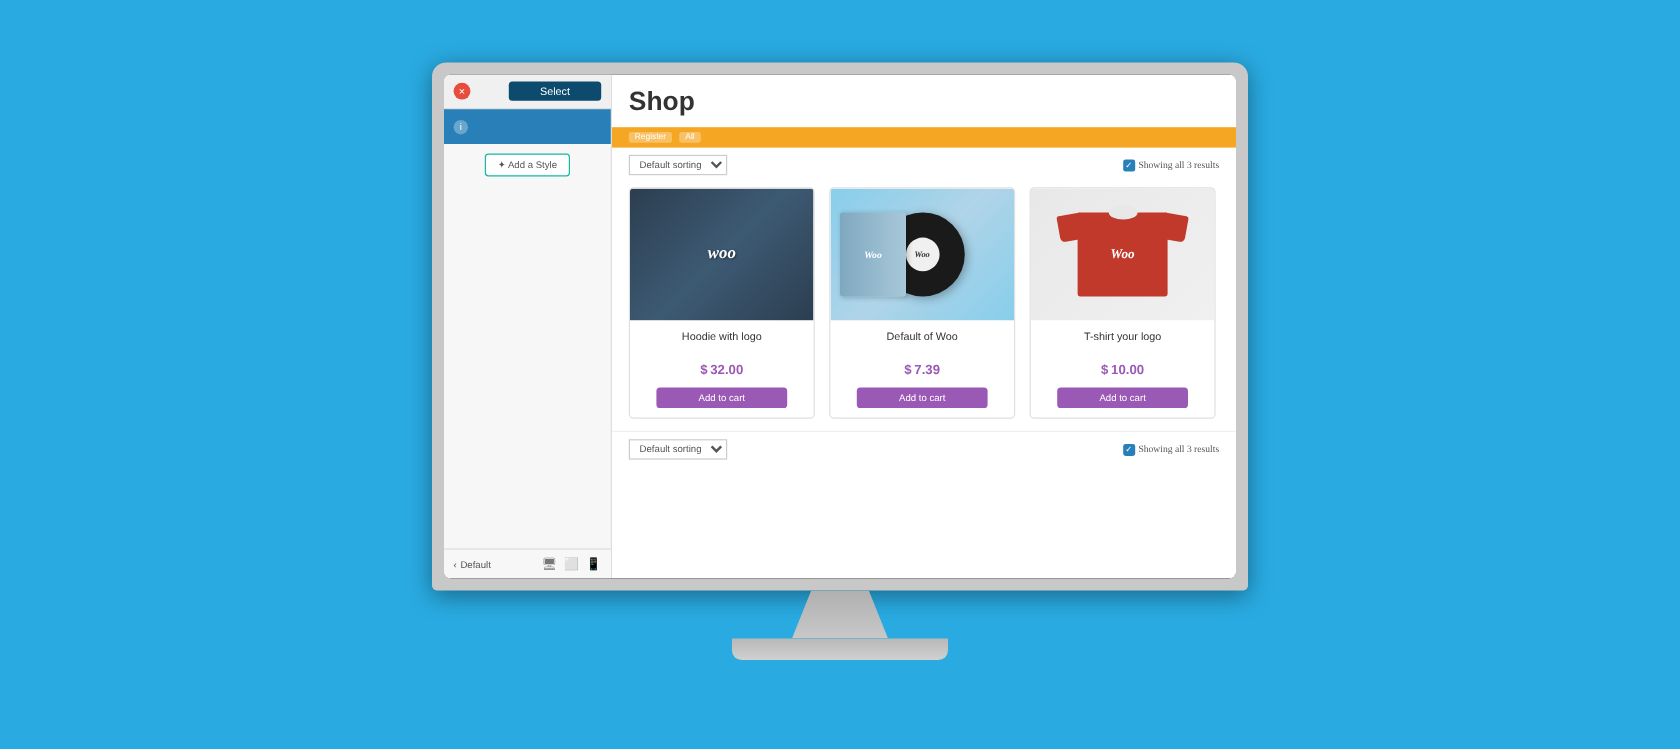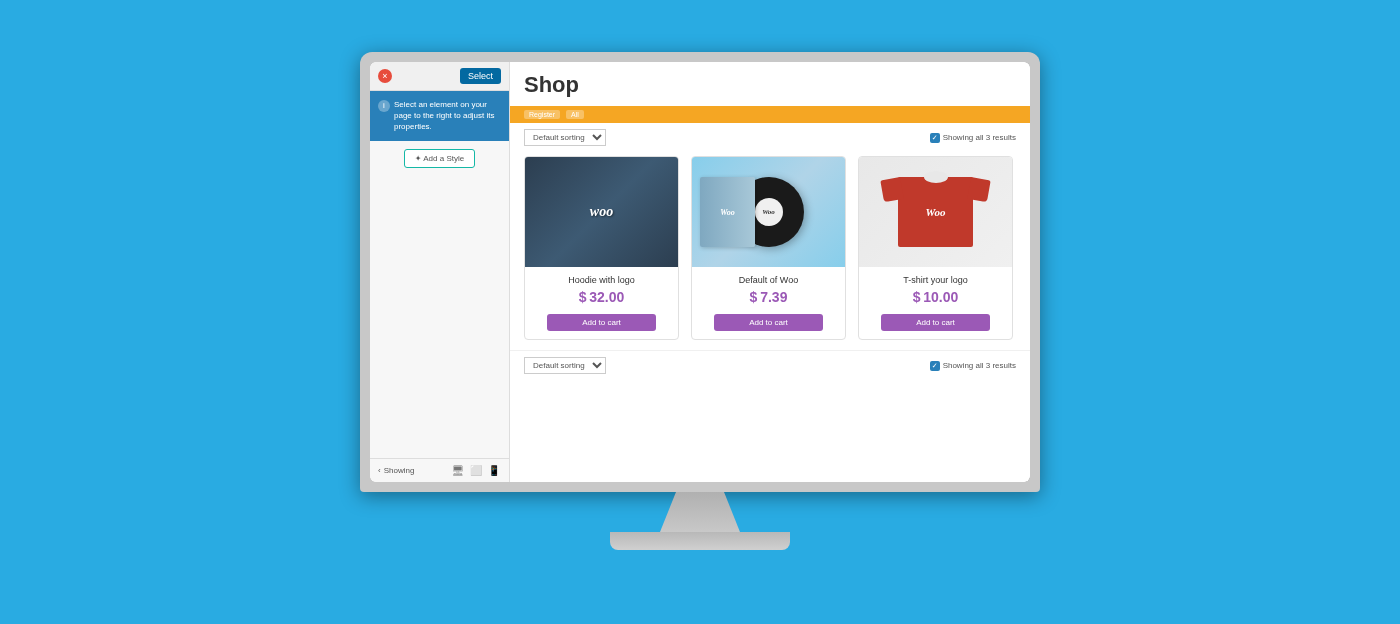--- a/index.html
+++ b/index.html
@@ -92,24 +92,24 @@
       border-radius: 50%;
       display: flex;
       align-items: center;
       justify-content: center;
       font-size: 9px;
       color: white;
       cursor: pointer;
     }
 
     .select-btn {
-      background: #0369a1;
+      background: #0c4a6e;
       color: white;
       border: none;
-      padding: 3px 8px;
+      padding: 3px 26px;
       border-radius: 3px;
       font-size: 9px;
       cursor: pointer;
     }
 
     .panel-info {
       background: #2980b9;
       color: white;
       padding: 8px;
       font-size: 8px;
@@ -230,20 +230,21 @@
       font-size: 8px;
       background: white;
       color: #555;
     }
 
     .showing-text {
       font-size: 8px;
       color: #555;
       display: flex;
       gap: 3px;
+      font-family: Liberation Serif, serif;
     }
 
     .check-icon {
       width: 10px;
       height: 10px;
       background: #2980b9;
       border-radius: 2px;
       display: inline-flex;
       align-items: center;
       justify-content: center;
@@ -424,26 +425,26 @@
 
     .product-info {
       padding: 8px;
       text-align: center;
       width: 100%;
     }
 
     .product-name {
       font-size: 9px;
       color: #333;
-      margin-bottom: 4px;
+      margin-bottom: 18px;
       font-weight: 500;
     }
 
     .product-price {
-      font-size: 14px;
+      font-size: 11px;
       color: #9b59b6;
       margin-bottom: 6px;
       font-weight: bold;
     }
 
     .add-to-cart-btn {
       background: #9b59b6;
       color: white;
       border: none;
       padding: 4px 12px;
@@ -479,27 +480,26 @@
     <div class="monitor-screen-bezel">
       <div class="monitor-screen-content">
 
         <div class="left-panel">
           <div class="panel-header">
             <div class="close-btn">×</div>
             <button class="select-btn">Select</button>
           </div>
           <div class="panel-info">
             <div class="info-icon">i</div>
-            <span>Select an element on your page to the right to adjust its properties.</span>
           </div>
           <button class="add-style-btn">✦ Add a Style</button>
           <div class="panel-footer">
             <div class="collapse-btn">
               <span>‹</span>
-              <span>Showing</span>
+              <span>Default</span>
             </div>
             <div class="device-icons">
               <span class="device-icon">🖥</span>
               <span class="device-icon">⬜</span>
               <span class="device-icon">📱</span>
             </div>
           </div>
         </div>
 
         <div class="right-content">

